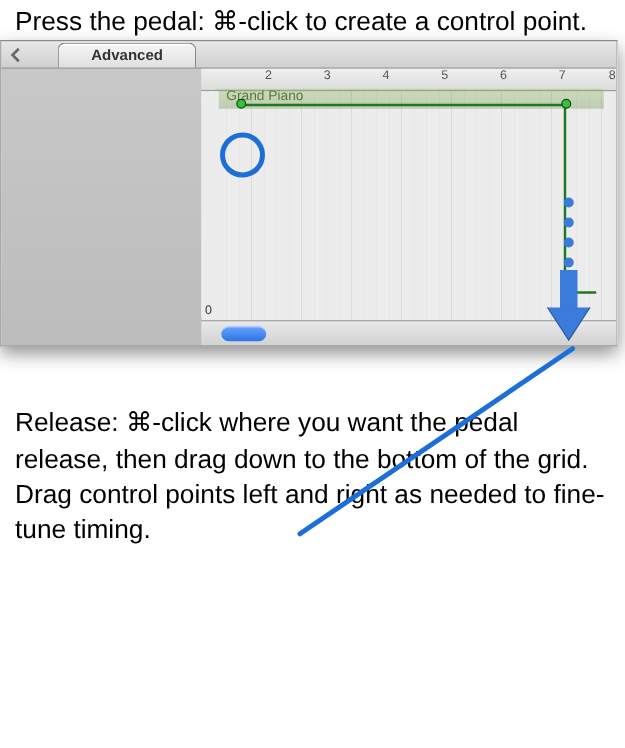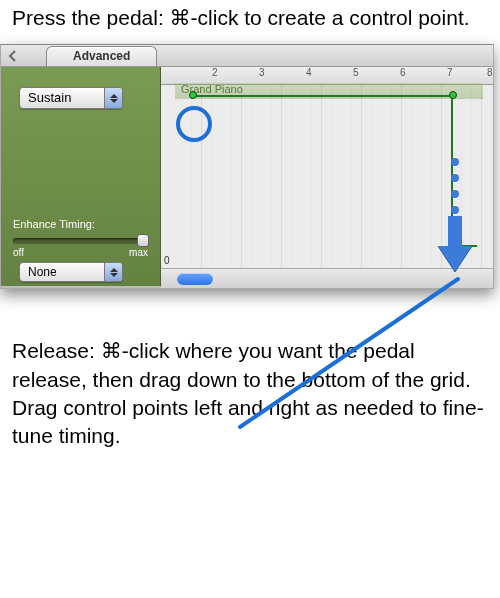--- a/index.html
+++ b/index.html
@@ -10,21 +10,21 @@
     font-family: -apple-system, "Helvetica Neue", Helvetica, Arial, sans-serif;
     color: #000;
     overflow: hidden;
     position: relative;
   }
   .caption {
     font-size: 21px;
     line-height: 1.35;
     padding: 0 12px;
   }
-  .caption.top { margin-top: 4px; margin-bottom: 12px; }
+  .caption.top { margin-top: 4px; }
   .caption.bottom { margin-top: 48px; }
 
   
   .shot {
     position: relative;
     width: 494px;
     margin-left: 0;
     height: 245px;
     border: 1px solid #aaa;
     border-top: 1px solid #888;
@@ -240,42 +240,20 @@
   <div class="ruler">
     <span class="ruler-num" style="left:54px">2</span>
     <span class="ruler-num" style="left:101px">3</span>
     <span class="ruler-num" style="left:148px">4</span>
     <span class="ruler-num" style="left:195px">5</span>
     <span class="ruler-num" style="left:242px">6</span>
     <span class="ruler-num" style="left:289px">7</span>
     <span class="ruler-num" style="left:329px">8</span>
   </div>
 
-  <div class="left-panel">
-    <div class="left-dropdown">
-      <span>Sustain</span>
-      <span class="dd-arrows">
-        <span class="tri-up"></span>
-          <span class="tri-dn"></span>
-      </span>
-    </div>
-    <div class="enhance-label">Enhance Timing:</div>
-    <div class="slider">
-      <div class="slider-thumb"></div>
-    </div>
-    <div class="slider-min">off</div>
-    <div class="slider-max">max</div>
-    <div class="bottom-dropdown">
-      <span>None</span>
-      <span class="dd-arrows">
-        <span class="tri-up"></span>
-          <span class="tri-dn"></span>
-      </span>
-    </div>
-  </div>
 
   <div class="grid">
     <div class="track-region"></div>
     <div class="track-label">Grand Piano</div>
     <div class="auto-hline-top"></div>
     <div class="auto-vline"></div>
     <div class="auto-hline-bot"></div>
     <div class="cp cp1"></div>
     <div class="cp cp2"></div>
     <div class="cp cp3"></div>

